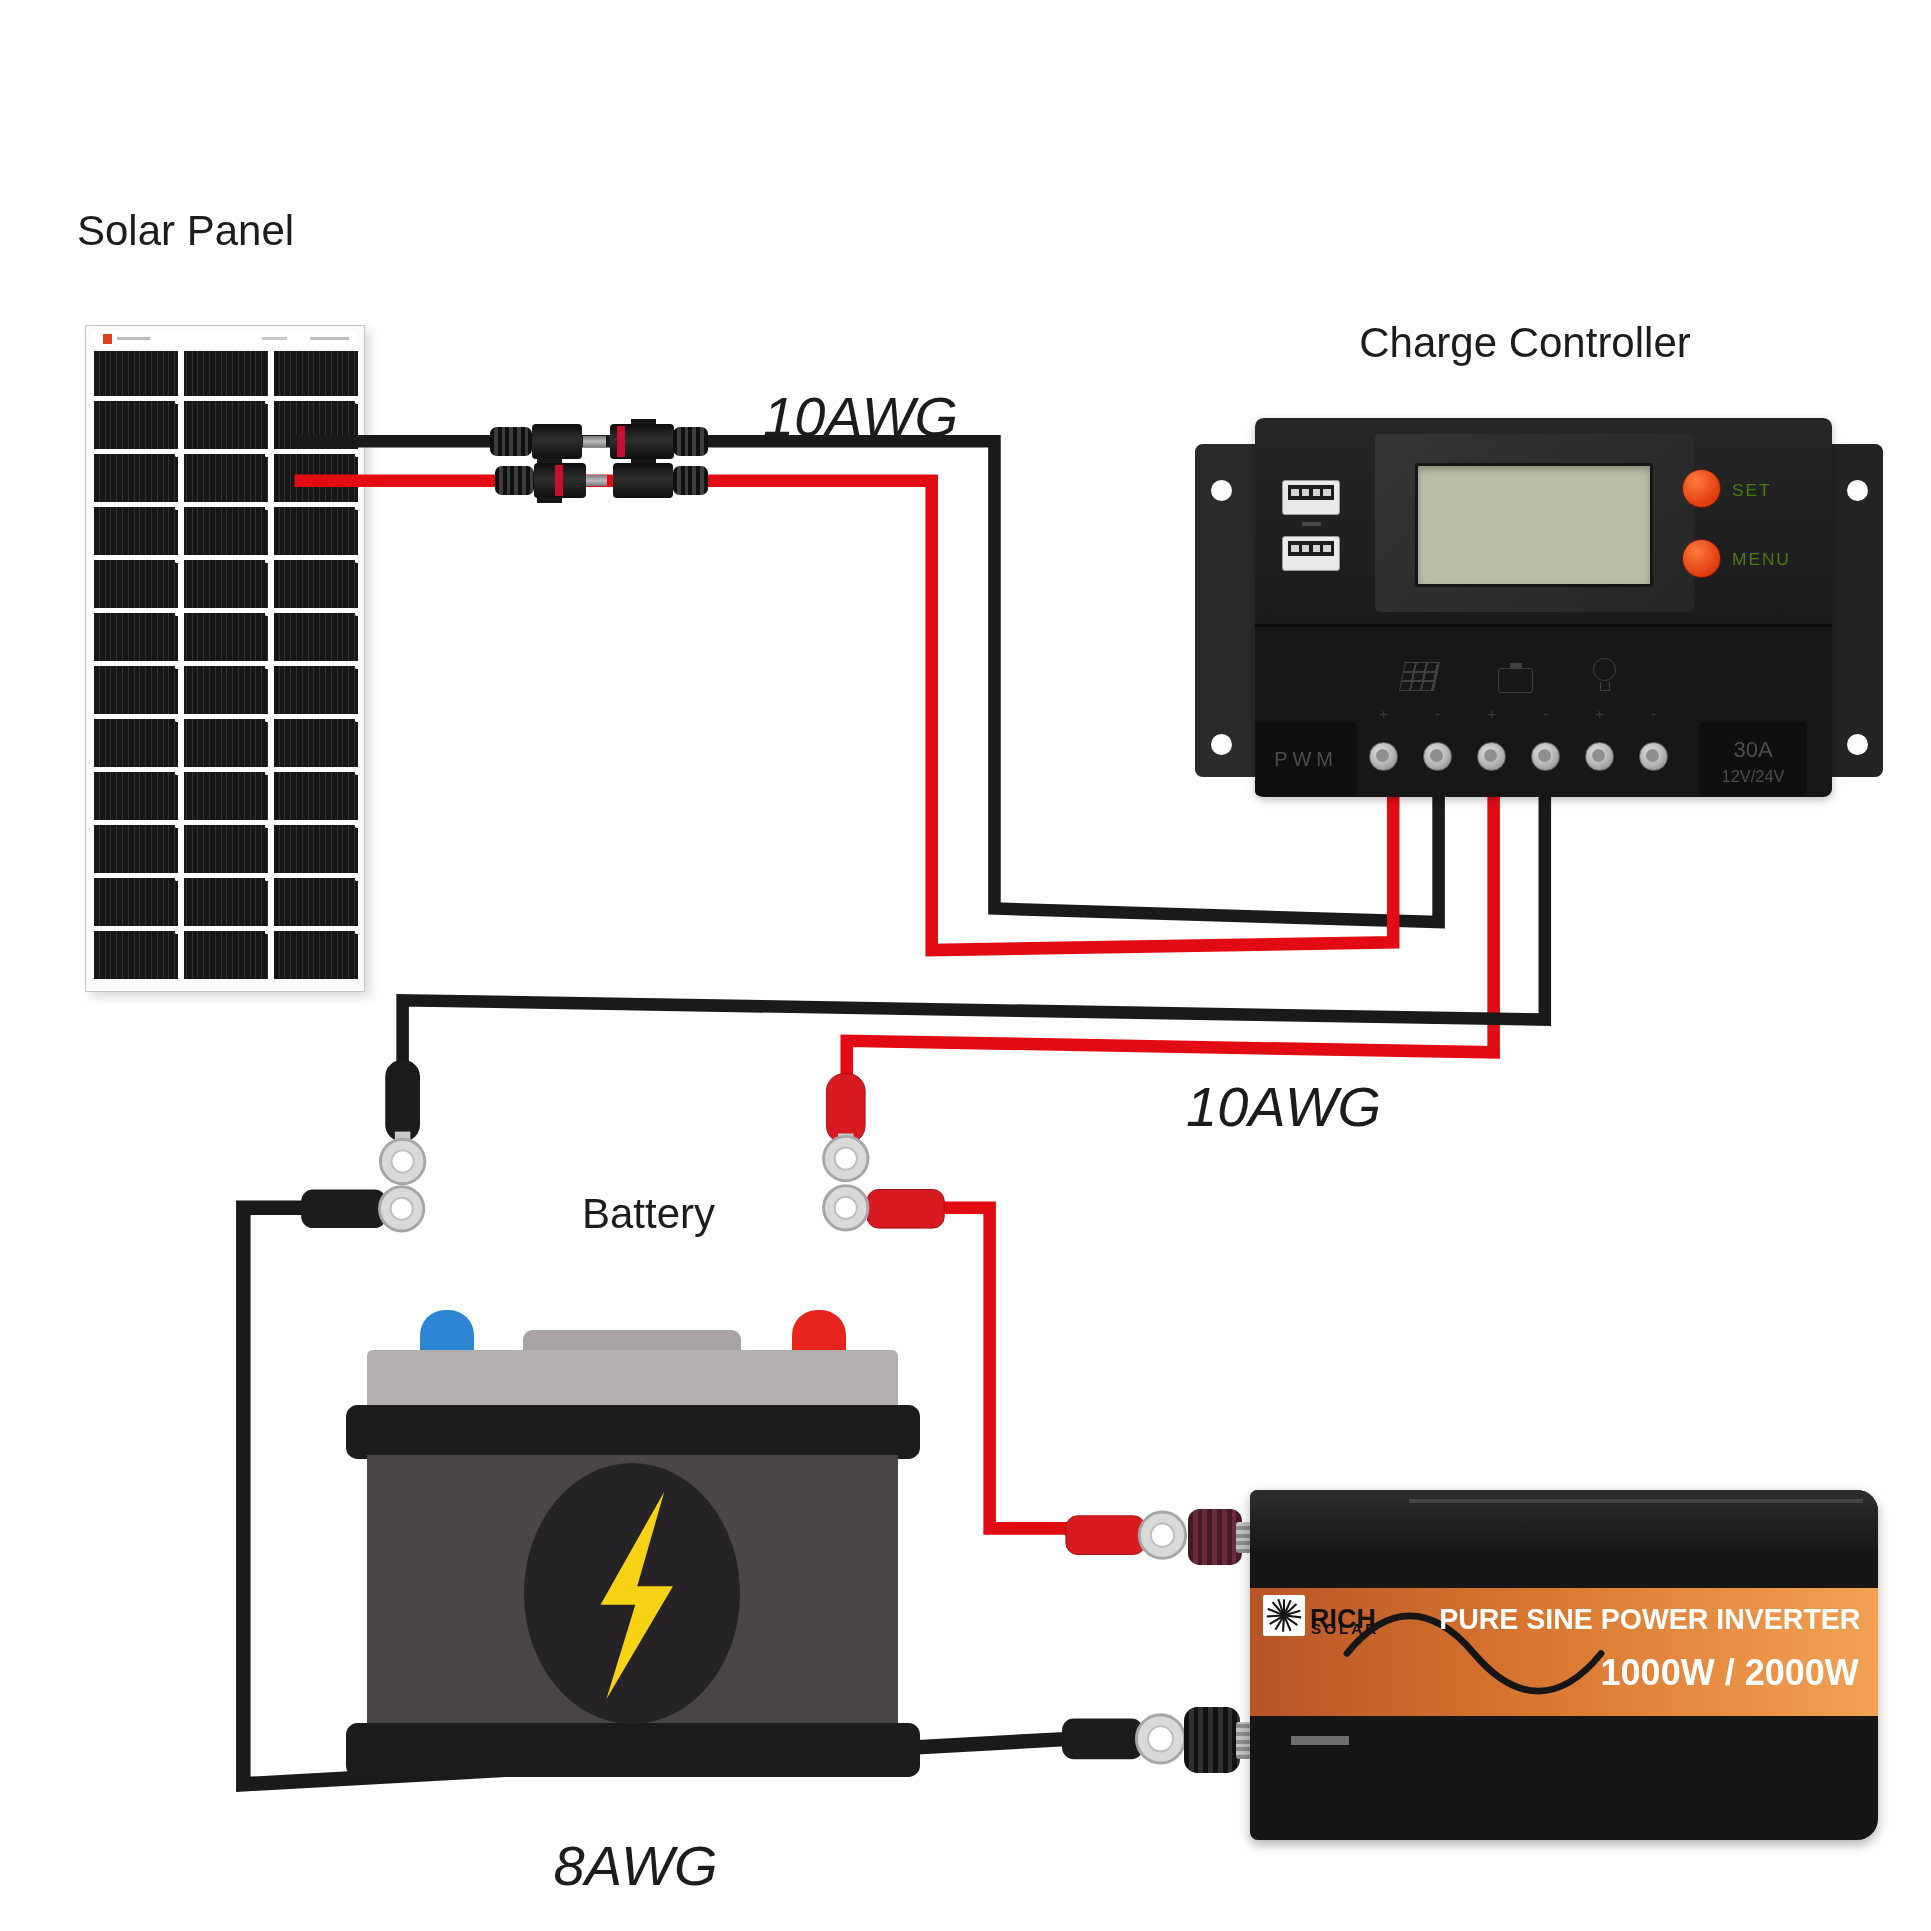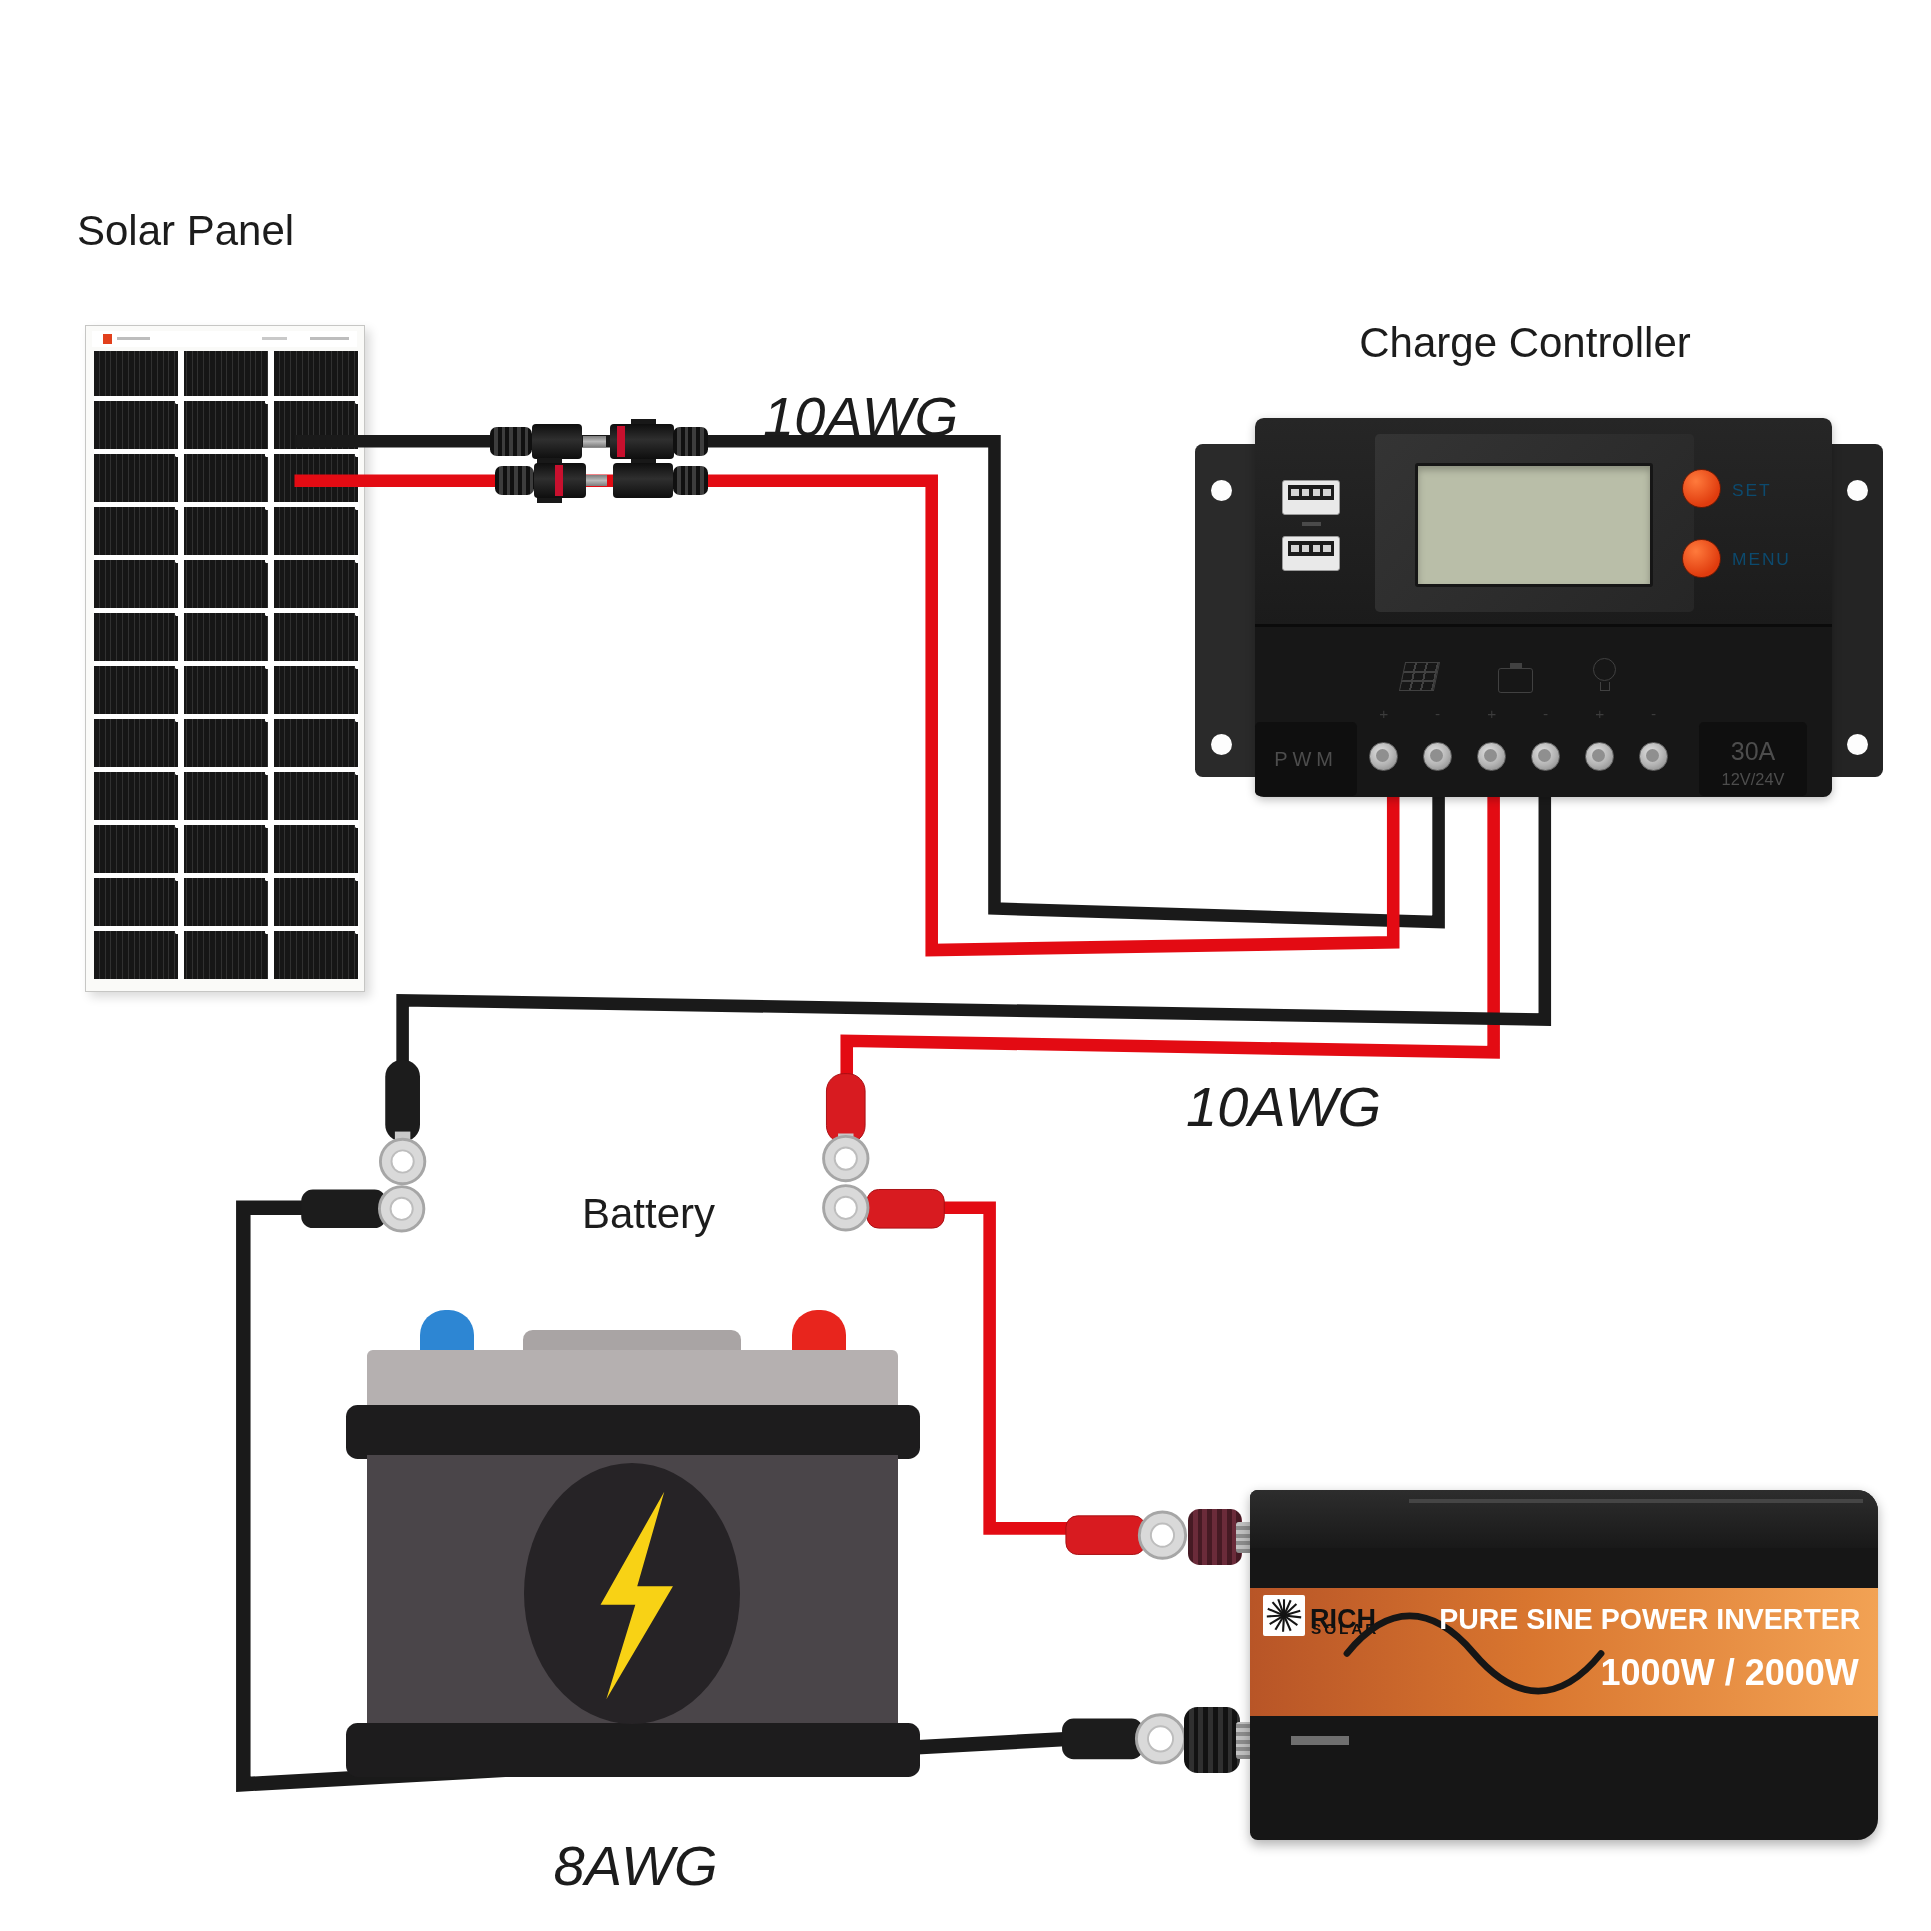--- a/index.html
+++ b/index.html
@@ -27,21 +27,21 @@
   
   .flange{position:absolute;background:#2a2a2a;}
   .hole{position:absolute;width:21px;height:21px;border-radius:50%;background:#fdfdfd;}
   .ctl-body{position:absolute;left:1255px;top:418px;width:577px;height:378px;border-radius:8.7px;background:linear-gradient(#262626,#1b1b1b 55%,#141414);box-shadow:0 3.9px 9.7px rgba(0,0,0,.25);}
   .lcd-bezel{position:absolute;left:1375px;top:434px;width:319px;height:178px;background:linear-gradient(135deg,#343434,#262626);border-radius:4.8px;}
   .lcd{position:absolute;left:1415px;top:463px;width:232px;height:118px;background:#b9bea8;border:3.9px solid #161616;border-radius:2.9px;box-shadow:inset 0 3.9px 7.7px rgba(0,0,0,.25);}
   .usb{position:absolute;left:1282px;width:58px;height:35px;background:#e9e9e9;border:1.9px solid #9a9a9a;border-radius:2.9px;box-sizing:border-box;}
   .usb .slot{position:absolute;left:4.8px;top:3.9px;right:4.8px;height:15.4px;background:#1c1c1c;display:flex;align-items:center;justify-content:space-evenly;}
   .usb .slot i{display:block;width:7.7px;height:6.8px;background:#d4d4d4;}
   .btn{position:absolute;width:39px;height:39px;border-radius:50%;background:radial-gradient(circle at 35% 30%,#ff7a3c,#e03c0e 70%);border:1.9px solid #6f1a04;box-sizing:border-box;}
-  .btn-lbl{position:absolute;font-size:17.4px;color:#0c4a6e;letter-spacing:1.9px;}
+  .btn-lbl{position:absolute;font-size:17.4px;color:#4d7c0f;letter-spacing:1.9px;}
   .screw{position:absolute;width:29px;height:29px;border-radius:50%;background:radial-gradient(circle at 40% 35%,#e2e2e2,#b2b2b2 55%,#7d7d7d);border:1.9px solid #666;box-sizing:border-box;}
   .screw:after{content:"";position:absolute;left:5.8px;top:5.8px;width:13.5px;height:13.5px;border-radius:50%;background:#8f8f8f;}
   .blockdark{position:absolute;background:#0f0f0f;border-radius:4.8px;color:#4d4d4d;text-align:center;}
   .pol{position:absolute;width:19.3px;text-align:center;font-size:15.4px;color:#3c3c3c;}
   .micon{position:absolute;border:1.9px solid #414141;box-sizing:border-box;}
   
   .bolt-wrap{position:absolute;left:524px;top:1463px;width:216px;height:261px;border-radius:50%;background:#262326;}
   
   .inv-body{position:absolute;left:1250px;top:1490px;width:628px;height:350px;background:#161616;border-radius:7.7px 21px 21px 7.7px;overflow:hidden;box-shadow:0 4.8px 11.6px rgba(0,0,0,.3);}
   .inv-top{position:absolute;left:0;top:0;width:100%;height:58px;background:linear-gradient(#2d2d2d,#191919);}
@@ -178,21 +178,21 @@
 
     <span class="pol" style="left:1374px;top:705px;">+</span>
     <span class="pol" style="left:1428px;top:705px;">-</span>
     <span class="pol" style="left:1482px;top:705px;">+</span>
     <span class="pol" style="left:1536px;top:705px;">-</span>
     <span class="pol" style="left:1590px;top:705px;">+</span>
     <span class="pol" style="left:1644px;top:705px;">-</span>
 
     <div class="blockdark" style="left:1255px;top:722px;width:102px;height:74px;font-size:20px;letter-spacing:4.8px;line-height:74px;">PWM</div>
     <div class="blockdark" style="left:1699px;top:722px;width:108px;height:74px;">
-      <div style="font-size:25px;margin-top:15.4px;">30A</div>
+      <div style="font-size:22px;margin-top:15.4px;">30A</div>
       <div style="font-size:16.4px;margin-top:3.9px;">12V/24V</div>
     </div>
 
     <div class="screw" style="left:1369px;top:742px;"></div>
     <div class="screw" style="left:1423px;top:742px;"></div>
     <div class="screw" style="left:1477px;top:742px;"></div>
     <div class="screw" style="left:1531px;top:742px;"></div>
     <div class="screw" style="left:1585px;top:742px;"></div>
     <div class="screw" style="left:1639px;top:742px;"></div>
   </div>

